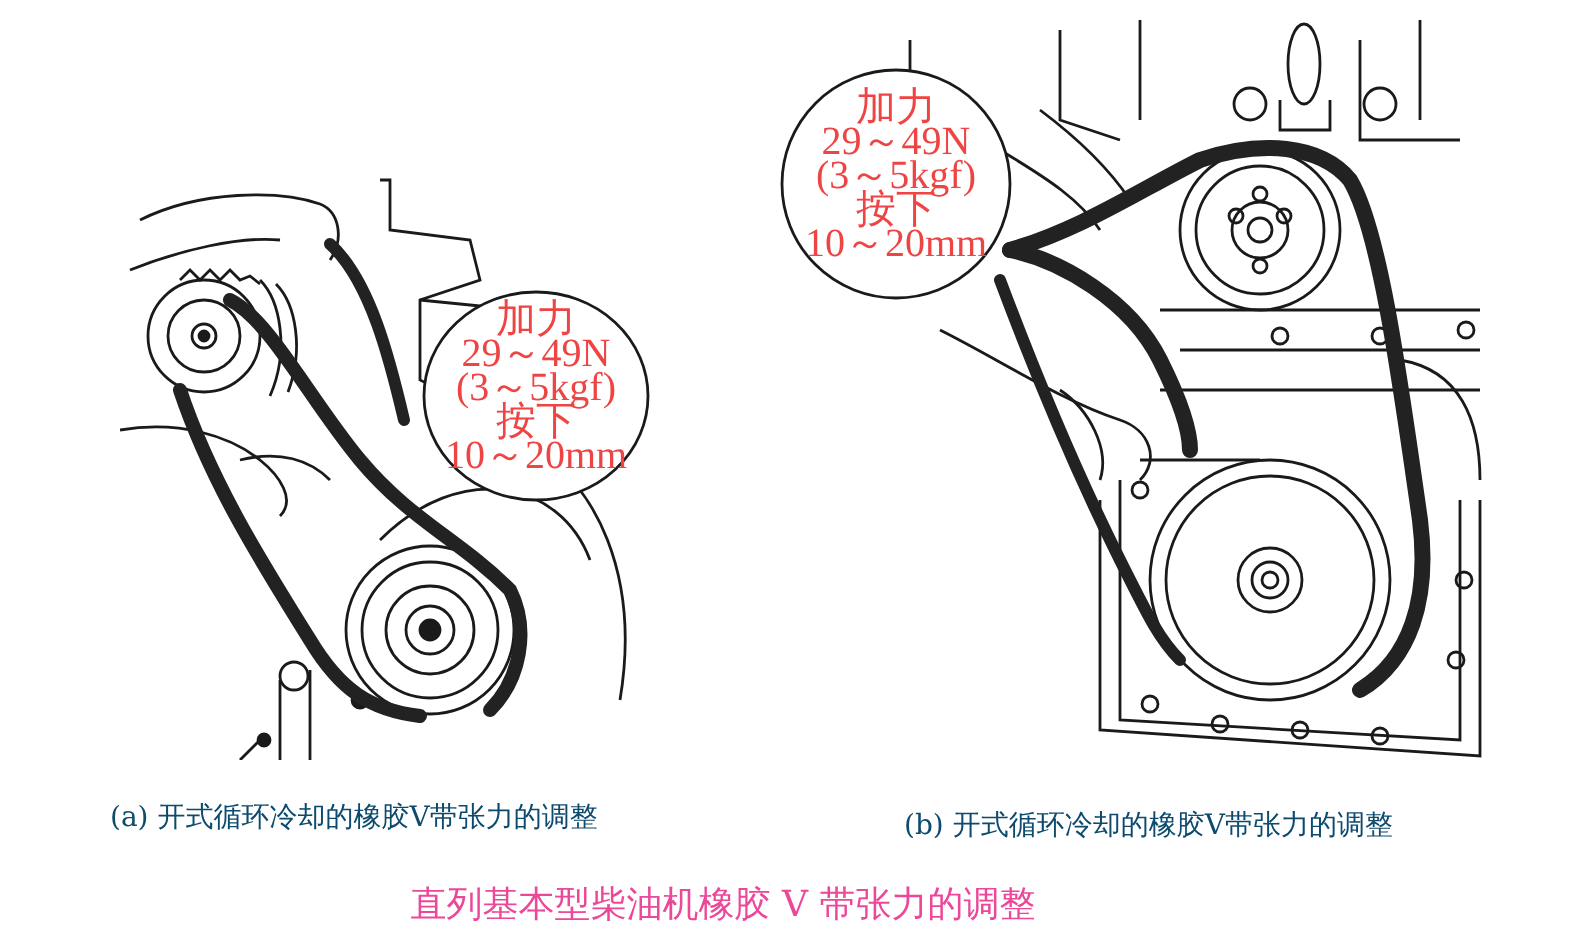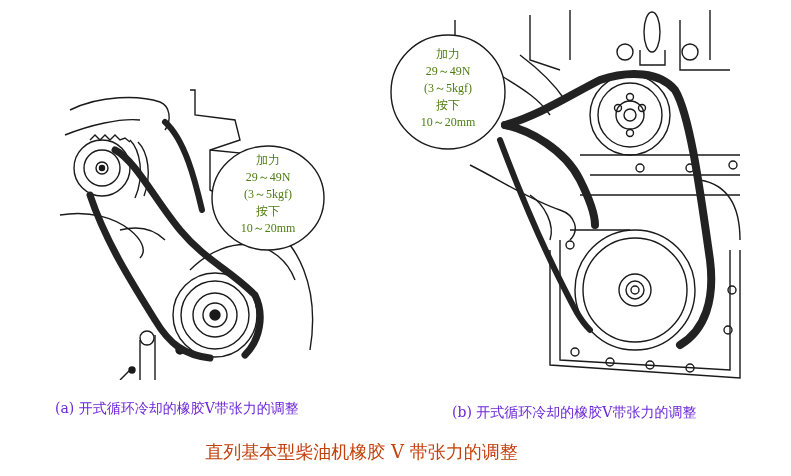--- a/index.html
+++ b/index.html
@@ -1,23 +1,23 @@
 <!DOCTYPE html>
 <html><head>
 <meta charset="utf-8">
 <style>
   html, body { margin:0; padding:0; background:#ffffff; }
   body { width:791px; height:476px; position:relative; overflow:hidden;
          font-family:"DejaVu Serif","Liberation Serif",serif; color:#1a1a1a; }
   .fig { position:absolute; }
   svg { display:block; }
   .callout-text { position:absolute; text-align:center; font-family:"Liberation Serif","DejaVu Serif",serif;
-                  font-size:12px; line-height:17px; color:#4d7c0f; }
-  .caption { position:absolute; font-size:14px; font-family:"DejaVu Serif","Liberation Serif",serif; color:#6d28d9; white-space:nowrap; }
-  .main-title { position:absolute; font-size:18px; left:0; width:723px; text-align:center; top:440px; white-space:nowrap; color:#c2410c; }
+                  font-size:20px; line-height:17px; color:#ef4444; }
+  .caption { position:absolute; font-size:14px; font-family:"DejaVu Serif","Liberation Serif",serif; color:#0c4a6e; white-space:nowrap; }
+  .main-title { position:absolute; font-size:18px; left:0; width:723px; text-align:center; top:440px; white-space:nowrap; color:#ec4899; }
 </style>
 </head>
 <body>
 
 <div class="fig" style="left:60px;top:80px;width:290px;height:300px;">
   <svg width="290" height="300" viewBox="0 0 290 300">
     <g fill="none" stroke="#1a1a1a" stroke-width="1.4">
 
       <path d="M10 30 C40 15 80 15 100 22 C110 26 112 40 105 50"></path>
       <path d="M5 55 C30 45 60 38 80 40"></path>

